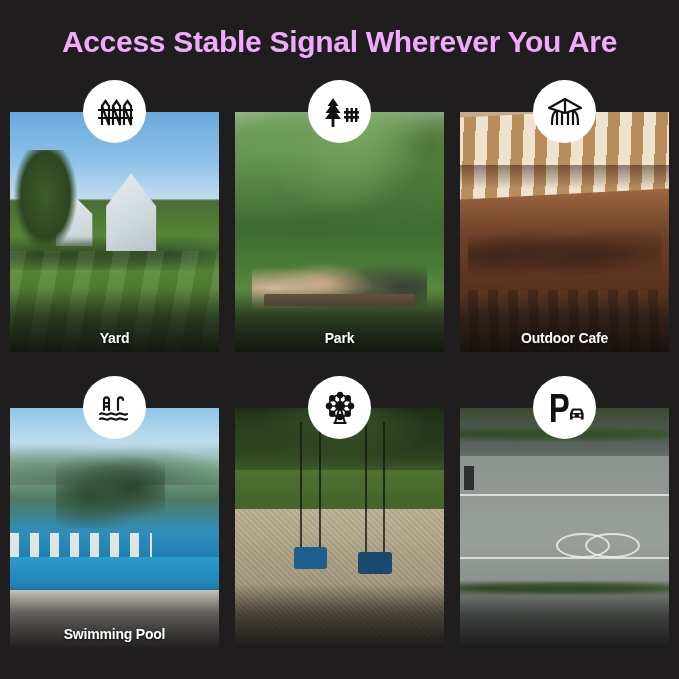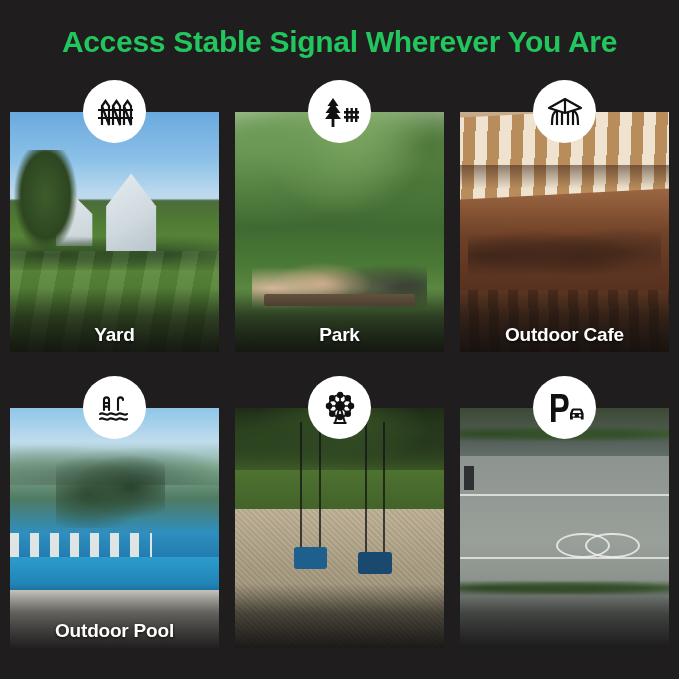--- a/index.html
+++ b/index.html
@@ -8,21 +8,21 @@
     background:#1f1d1d;
     font-family:"Liberation Sans", sans-serif;
     -webkit-font-smoothing:antialiased;
   }
   .page{position:relative;width:679px;height:679px;background:#1f1d1d;}
 
   
   .title{
     position:absolute;left:0;top:22px;width:679px;
     text-align:center;
-    color:#22c55e;
+    color:#f0abfc;
     font-size:30px;
     font-weight:bold;
     letter-spacing:-0.3px;
     line-height:40px;
     white-space:nowrap;
   }
 
   
   .grid{
     position:absolute;left:10px;top:112px;
@@ -236,21 +236,21 @@
   
   .caption-shade{
     position:absolute;left:0;right:0;bottom:0;height:64px;
     background:linear-gradient(180deg,rgba(15,14,14,0) 0%,rgba(15,14,14,.55) 45%,rgba(15,14,14,.88) 100%);
     pointer-events:none;
   }
   .caption{
     position:absolute;left:0;right:0;bottom:6px;
     text-align:center;
     color:#ffffff;
-    font-size:19px;
+    font-size:14px;
     font-weight:bold;
     letter-spacing:-0.2px;
     text-shadow:0 1px 3px rgba(0,0,0,.75);
     white-space:nowrap;
   }
 
   
   .badge{
     position:absolute;
     width:63px;height:63px;border-radius:50%;
@@ -346,21 +346,21 @@
     <div class="cardwrap r2c1">
       <div class="card col1">
         <div class="photo ph-pool">
           <div class="hills"></div>
           <div class="pines"></div>
           <div class="umbrellas"></div>
           <div class="water"></div>
           <div class="terrace"></div>
         </div>
         <div class="caption-shade"></div>
-        <div class="caption">Outdoor Pool</div>
+        <div class="caption">Swimming Pool</div>
       </div>
       <div class="badge">
         <svg width="38" height="32" viewBox="0 0 38 32" fill="none" stroke="#111" stroke-width="2.1" stroke-linecap="round">
           <path d="M8 18 L8 8 C8 4.5 13 4.5 13 8 L13 18"></path>
           <path d="M22 18 L22 8 C22 4.5 27 4.5 27 8"></path>
           <path d="M8 11 L13 11 M8 14.6 L13 14.6"></path>
           <path d="M4 22 C7 19.4 10 24.6 13 22 C16 19.4 19 24.6 22 22 C25 19.4 28 24.6 31 22"></path>
           <path d="M4 27 C7 24.4 10 29.6 13 27 C16 24.4 19 29.6 22 27 C25 24.4 28 29.6 31 27"></path>
         </svg>
       </div>

